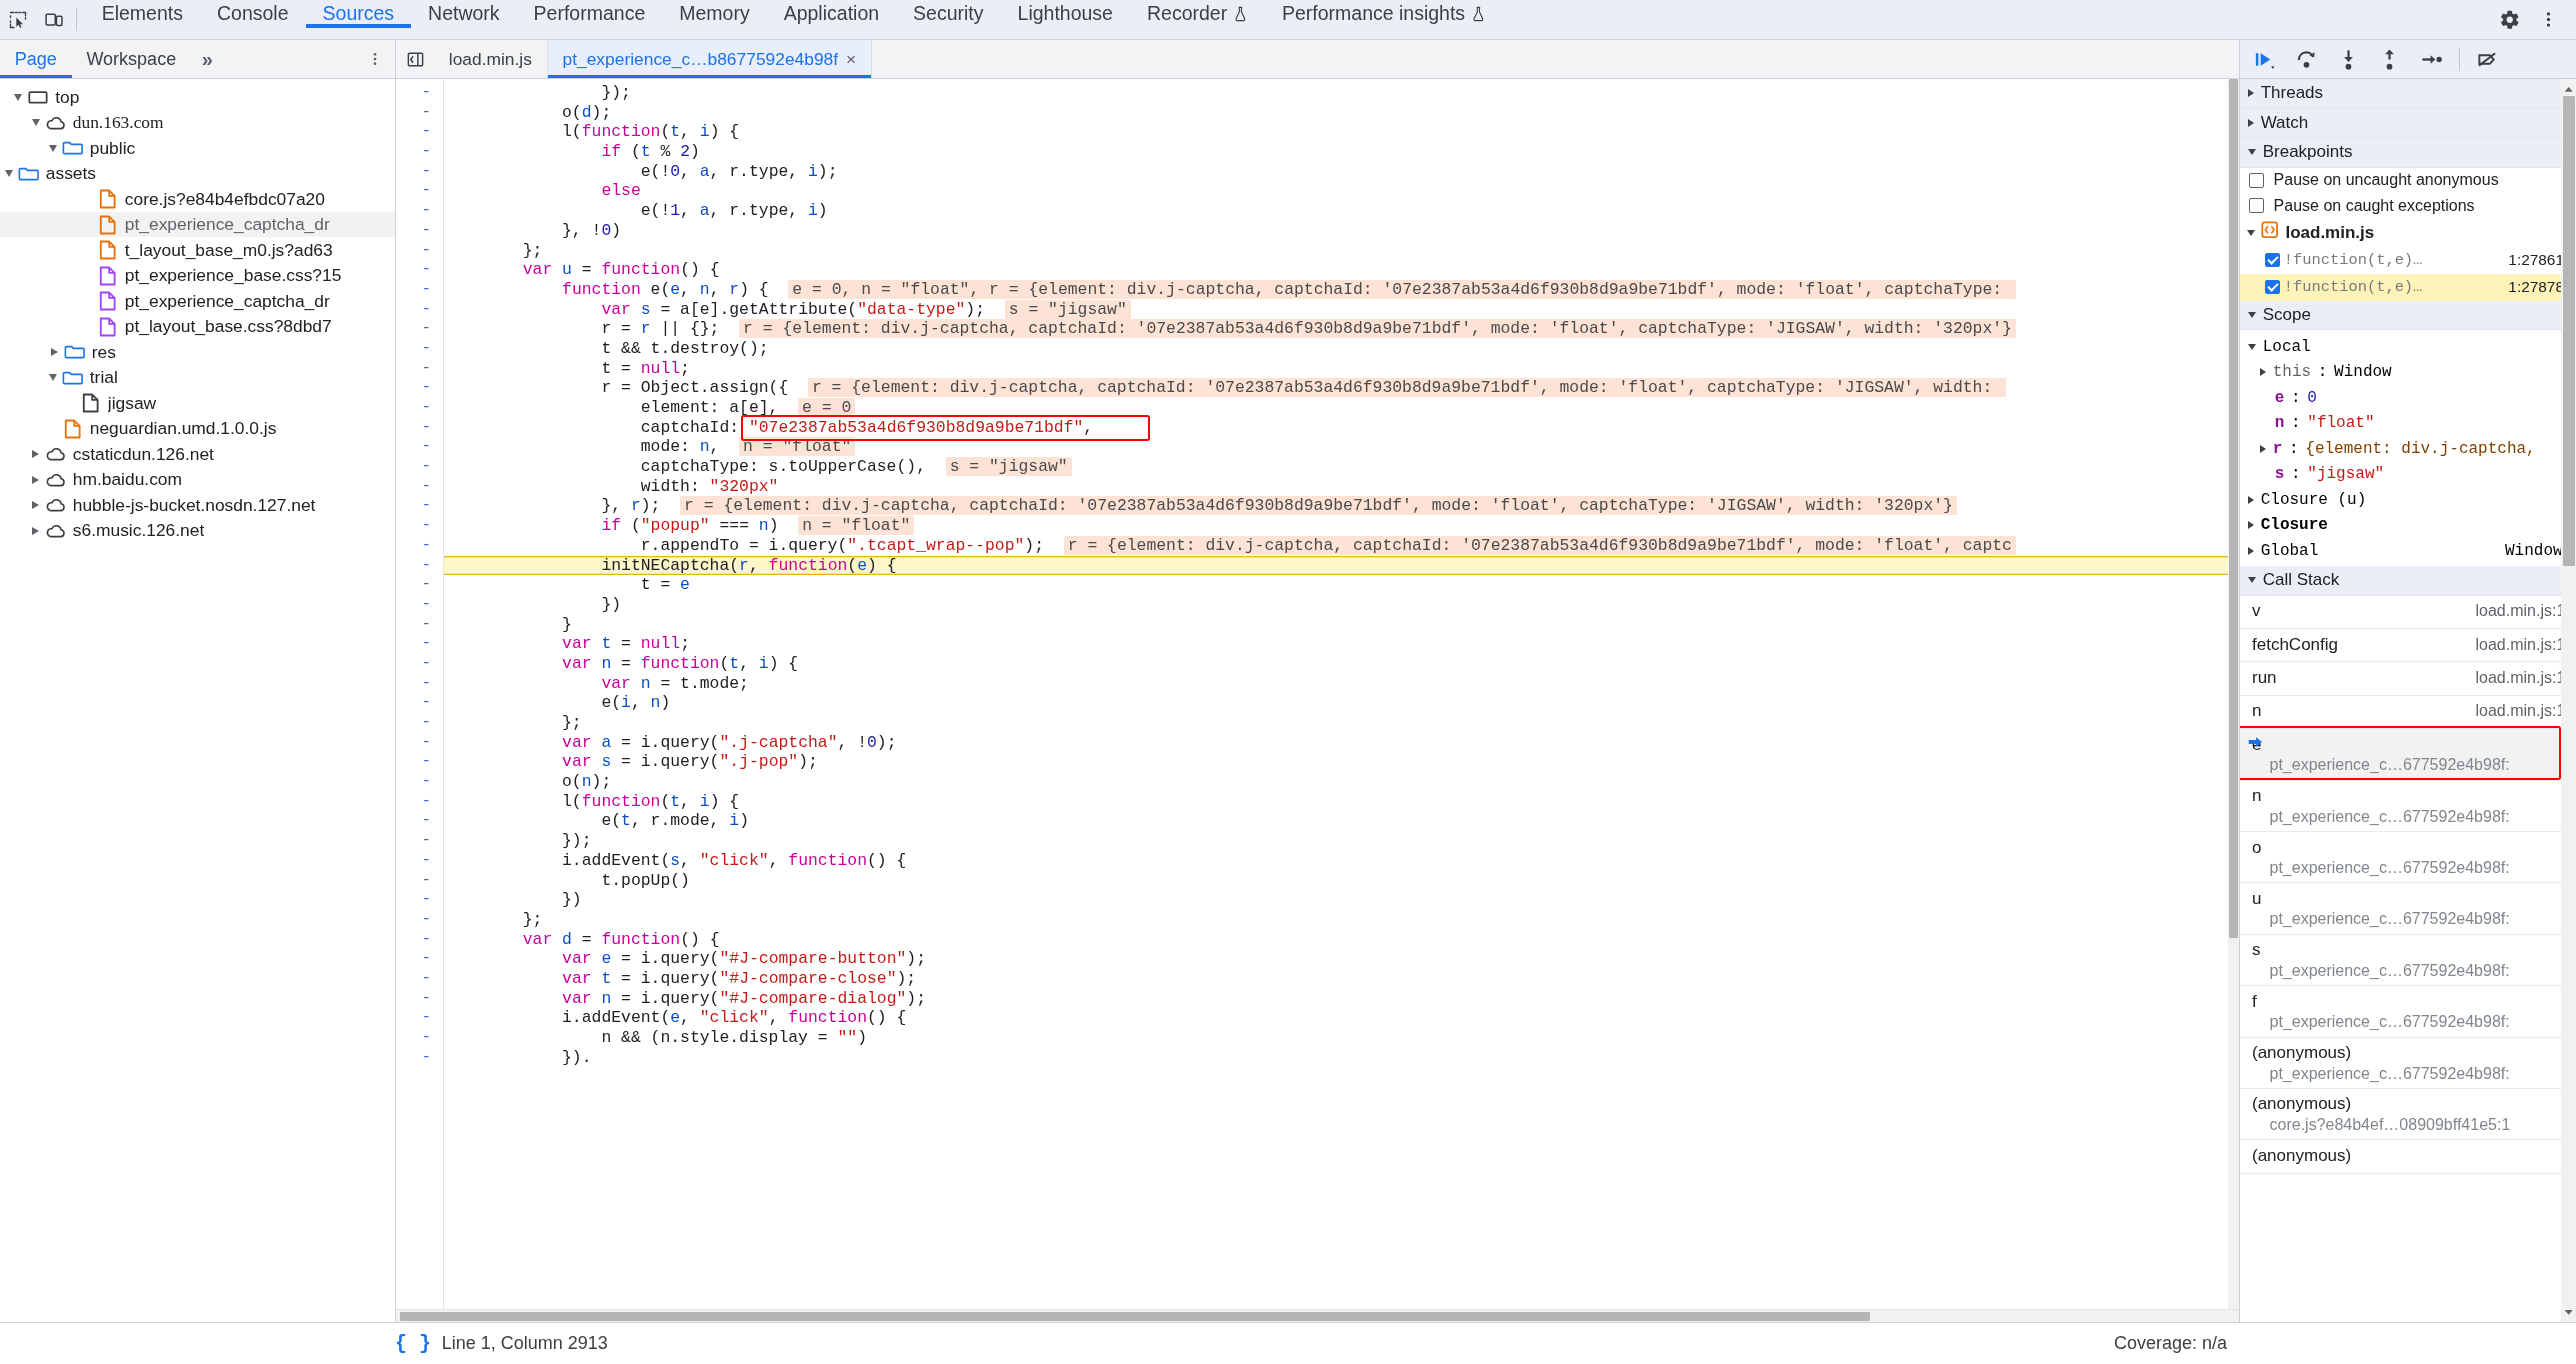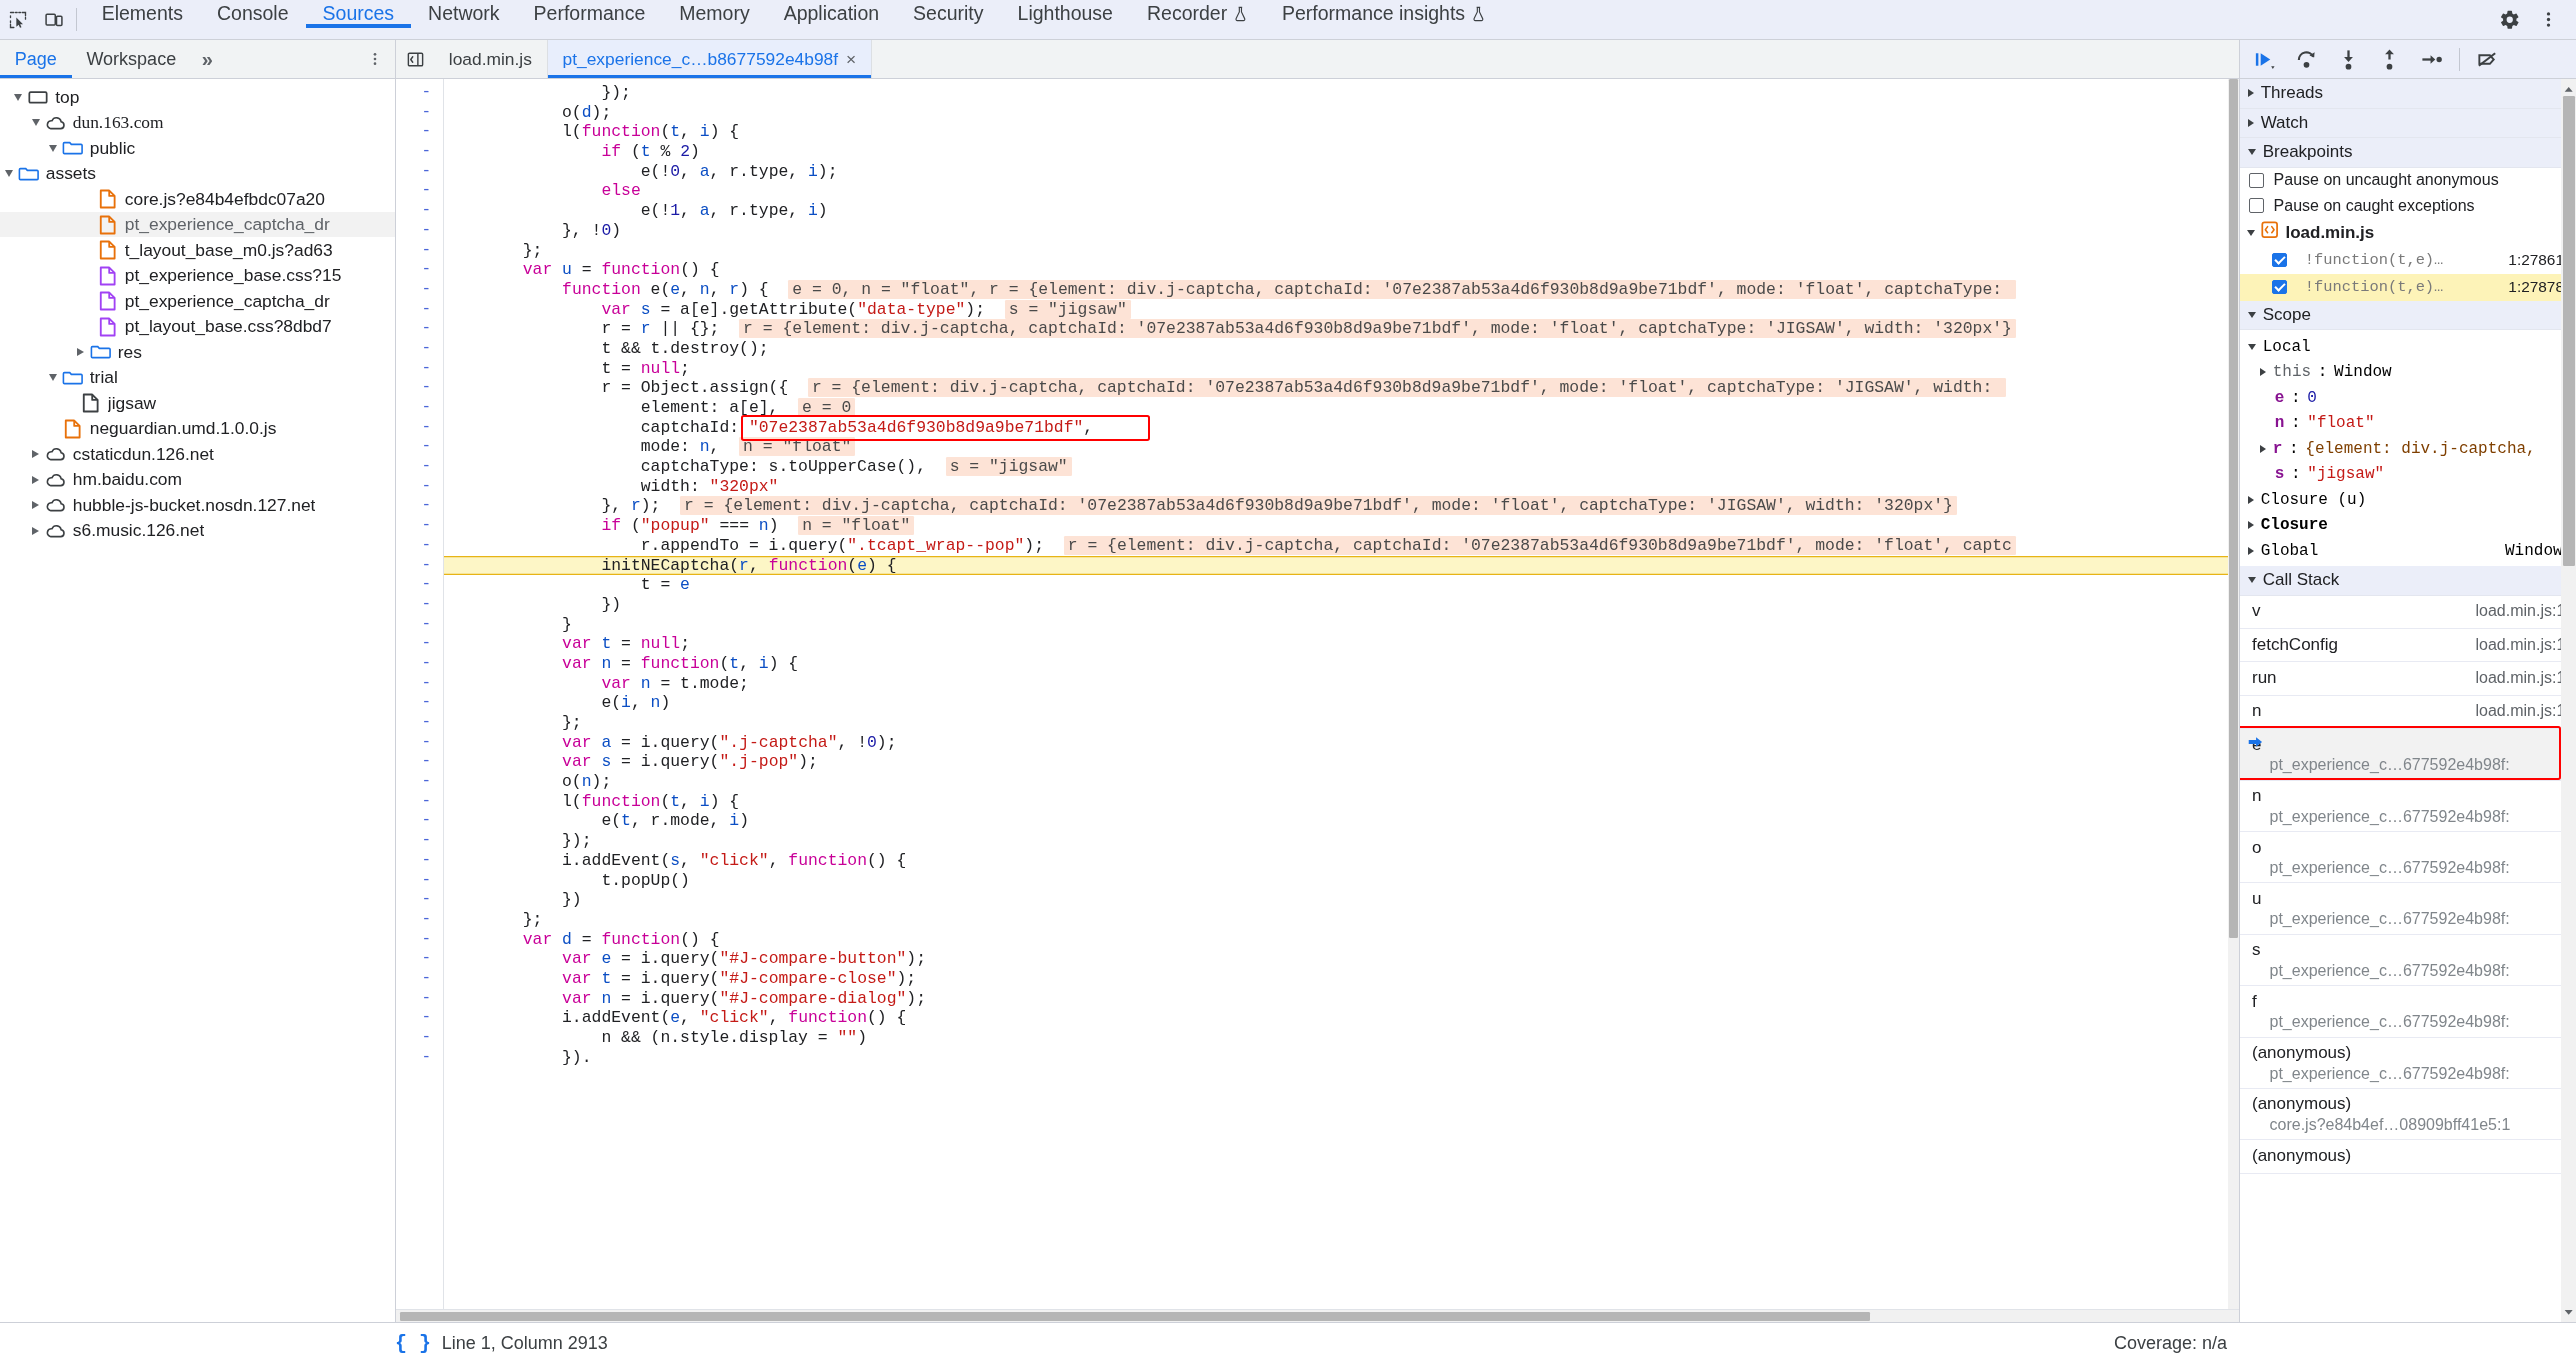--- a/index.html
+++ b/index.html
@@ -164,21 +164,21 @@
     background:#ebeef9; border-bottom:0.7px solid #e3e6ef;
     font-size:17px; color:#202124; cursor:pointer;
   }
   .sec-tri { width:0;height:0;border-left:6.7px solid #3c4043;border-top:4.7px solid transparent;border-bottom:4.7px solid transparent;}
   .sec-tri.open { border-left:4.7px solid transparent;border-right:4.7px solid transparent;border-top:6.7px solid #3c4043;border-bottom:none;}
   .chk-row { display:flex; align-items:center; gap:9.4px; height:25.5px; padding-left:9.4px; font-size:16px; color:#202124; cursor:pointer;}
   .chkbox { width:14.8px;height:14.8px;border:1.3px solid #5f6368;border-radius:2px;background:#fff;flex:0 0 14.8px;}
   .chkbox.on { background:#1a73e8;border-color:#1a73e8; position:relative;}
   .chkbox.on::after{content:"";position:absolute;left:4px;top:0.7px;width:4px;height:8px;border:solid #fff;border-width:0 2px 2px 0;transform:rotate(45deg);}
   .bp-file { display:flex;align-items:center;gap:6.7px;height:28px;padding-left:6.7px;font-size:17px;font-weight:bold;color:#202124;cursor:pointer;}
-  .bp-item { display:flex;align-items:center;gap:18px;height:27px;padding-left:32px;font-size:15.4px;cursor:pointer;}
+  .bp-item { display:flex;align-items:center;gap:4px;height:27px;padding-left:25px;font-size:15.4px;cursor:pointer;}
   .bp-item.hl { background:#fdf3b8; }
   .bp-code { font-family:"Liberation Mono", monospace; color:#7a7a7a; flex:1 1 auto; }
   .bp-loc { font-size:15.4px; color:#202124; padding-right:12px; }
   .scope-row { display:flex;align-items:center;gap:6.7px;height:25.5px;font-size:16px;font-family:"Liberation Mono", monospace; cursor:pointer;}
   .scope-tri { width:0;height:0;border-left:6px solid #3c4043;border-top:4px solid transparent;border-bottom:4px solid transparent;flex:0 0 6px;}
   .scope-tri.open{border-left:4px solid transparent;border-right:4px solid transparent;border-top:6px solid #3c4043;border-bottom:none;flex:0 0 8px;}
   .sc-name{color:#881391;font-weight:bold;}
   .sc-this{color:#5f6368;}
   .sc-num{color:#1a1aa6;}
   .sc-str{color:#c41a16;}
@@ -397,21 +397,21 @@
           <div class="tree-row" style="padding-left: 79px;">
             <span class="tw"></span>
             <span class="ticon">
               <svg width="17.4" height="20" viewBox="0 0 22 26">
                 <path d="M2 2h11l7 7v15H2z" fill="none" stroke="#a142f4" stroke-width="2.4" stroke-linejoin="round"></path>
                 <path d="M13 2v7h7" fill="none" stroke="#a142f4" stroke-width="2.4" stroke-linejoin="round"></path>
               </svg>
             </span>
             <span class="tlabel">pt_layout_base.css?8dbd7</span>
           </div>
-          <div class="tree-row" style="padding-left: 72px;">
+          <div class="tree-row" style="padding-left: 46px;">
             <span class="tw">
               <span class="tri"></span>
             </span>
             <span class="ticon">
               <svg width="21.5" height="16" viewBox="0 0 32 24">
                 <path d="M2 5.5a1.5 1.5 0 0 1 1.5-1.5h8l2.4 2.6H28.5A1.5 1.5 0 0 1 30 8v11a1.5 1.5 0 0 1-1.5 1.5h-25A1.5 1.5 0 0 1 2 19z" fill="none" stroke="#1a73e8" stroke-width="2.4"></path>
               </svg>
             </span>
             <span class="tlabel">res</span>
           </div>

